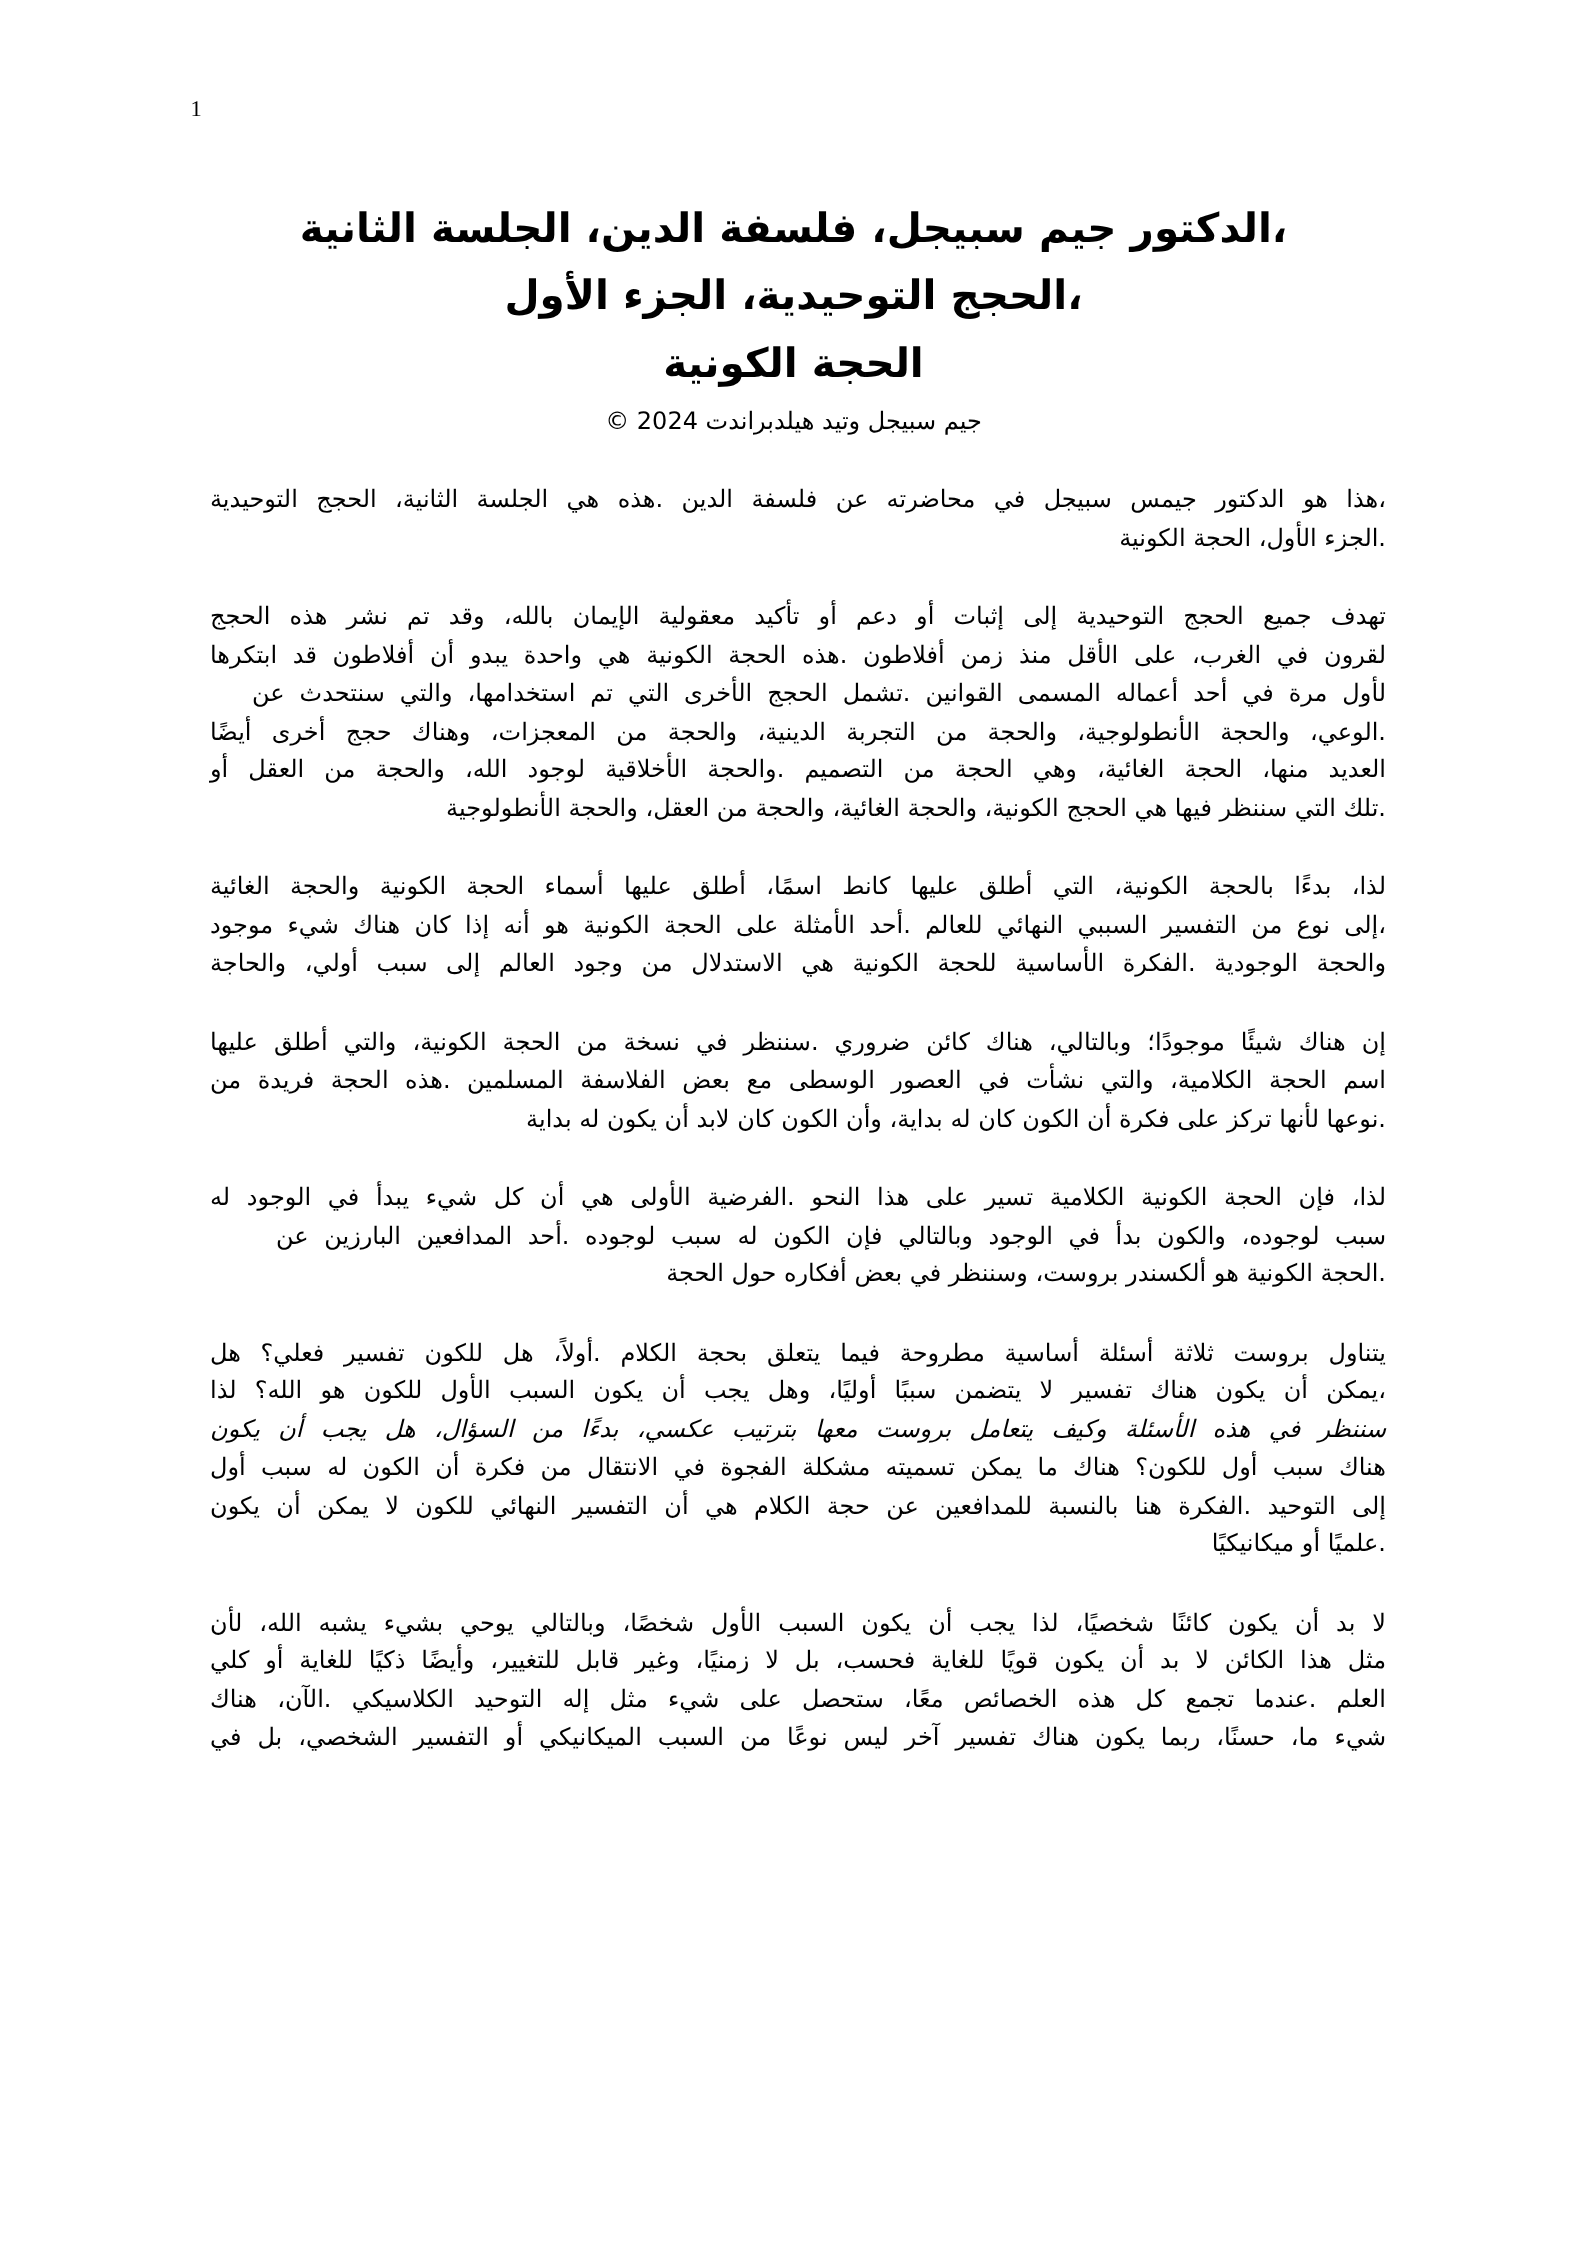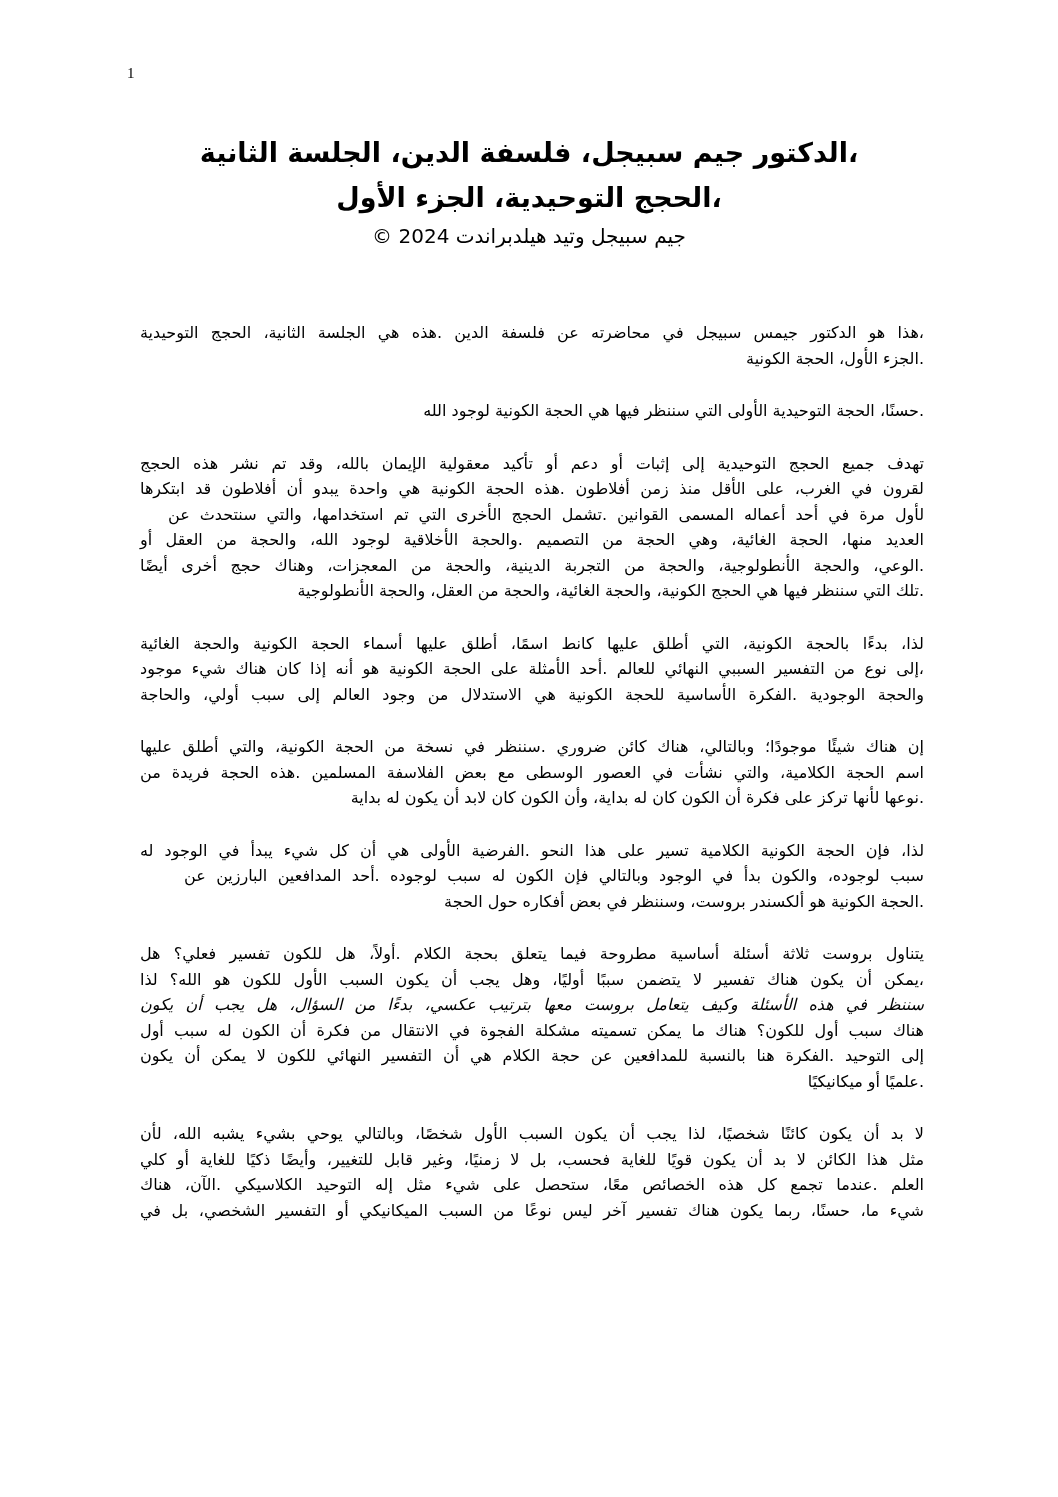--- a/index.html
+++ b/index.html
@@ -33,21 +33,21 @@
     }
     .title-line {
       font-family: "DejaVu Sans", sans-serif;
       font-weight: bold;
       font-size: 27px;
       line-height: 45px;
       unicode-bidi: plaintext;
     }
     .copyright {
       font-family: "DejaVu Sans", sans-serif;
-      font-size: 20px;
+      font-size: 16px;
       line-height: 24px;
       margin-top: 4px;
       unicode-bidi: plaintext;
     }
     .body {
       position: absolute;
       left: 140px;
       width: 784px;
       top: 320px;
       direction: rtl;
@@ -72,40 +72,38 @@
 </head>
 <body>
 
 <div>
 
   <div class="page-number">1</div>
 
   <div class="title-block">
     <div class="title-line">،الدكتور جيم سبيجل، فلسفة الدين، الجلسة الثانية</div>
     <div class="title-line">،الحجج التوحيدية، الجزء الأول</div>
+    <div class="title-line">الحجة الكونية</div>
     <div class="copyright">جيم سبيجل وتيد هيلدبراندت 2024 ©</div>
   </div>
 
   <div class="body">
 
     <div class="para">
       <div class="line justify" style="white-space: normal; text-align-last: justify;">،هذا هو الدكتور جيمس سبيجل في محاضرته عن فلسفة الدين .هذه هي الجلسة الثانية، الحجج التوحيدية</div>
       <div class="line" style="white-space: nowrap; text-align-last: auto;">.الجزء الأول، الحجة الكونية</div>
     </div>
 
-    <div class="para">
-      <div class="line" style="white-space: nowrap; text-align-last: auto;">.حسنًا، الحجة التوحيدية الأولى التي سننظر فيها هي الحجة الكونية لوجود الله</div>
-    </div>
 
     <div class="para">
       <div class="line justify" style="white-space: normal; text-align-last: justify;">تهدف جميع الحجج التوحيدية إلى إثبات أو دعم أو تأكيد معقولية الإيمان بالله، وقد تم نشر هذه الحجج</div>
       <div class="line justify" style="white-space: normal; text-align-last: justify;">لقرون في الغرب، على الأقل منذ زمن أفلاطون .هذه الحجة الكونية هي واحدة يبدو أن أفلاطون قد ابتكرها</div>
       <div class="line justify" style="white-space: normal; text-align-last: justify; margin-left: 28px;">لأول مرة في أحد أعماله المسمى القوانين .تشمل الحجج الأخرى التي تم استخدامها، والتي سنتحدث عن</div>
+      <div class="line justify" style="white-space: normal; text-align-last: justify;">.الوعي، والحجة الأنطولوجية، والحجة من التجربة الدينية، والحجة من المعجزات، وهناك حجج أخرى أيضًا</div>
       <div class="line justify" style="white-space: normal; text-align-last: justify;">العديد منها، الحجة الغائية، وهي الحجة من التصميم .والحجة الأخلاقية لوجود الله، والحجة من العقل أو</div>
-      <div class="line justify" style="white-space: normal; text-align-last: justify;">.الوعي، والحجة الأنطولوجية، والحجة من التجربة الدينية، والحجة من المعجزات، وهناك حجج أخرى أيضًا</div>
       <div class="line" style="white-space: nowrap; text-align-last: auto;">.تلك التي سننظر فيها هي الحجج الكونية، والحجة الغائية، والحجة من العقل، والحجة الأنطولوجية</div>
     </div>
 
     <div class="para">
       <div class="line justify" style="white-space: normal; text-align-last: justify;">لذا، بدءًا بالحجة الكونية، التي أطلق عليها كانط اسمًا، أطلق عليها أسماء الحجة الكونية والحجة الغائية</div>
       <div class="line justify" style="white-space: normal; text-align-last: justify;">،إلى نوع من التفسير السببي النهائي للعالم .أحد الأمثلة على الحجة الكونية هو أنه إذا كان هناك شيء موجود</div>
       <div class="line justify" style="white-space: normal; text-align-last: justify;">والحجة الوجودية .الفكرة الأساسية للحجة الكونية هي الاستدلال من وجود العالم إلى سبب أولي، والحاجة</div>
     </div>
 
     <div class="para">

